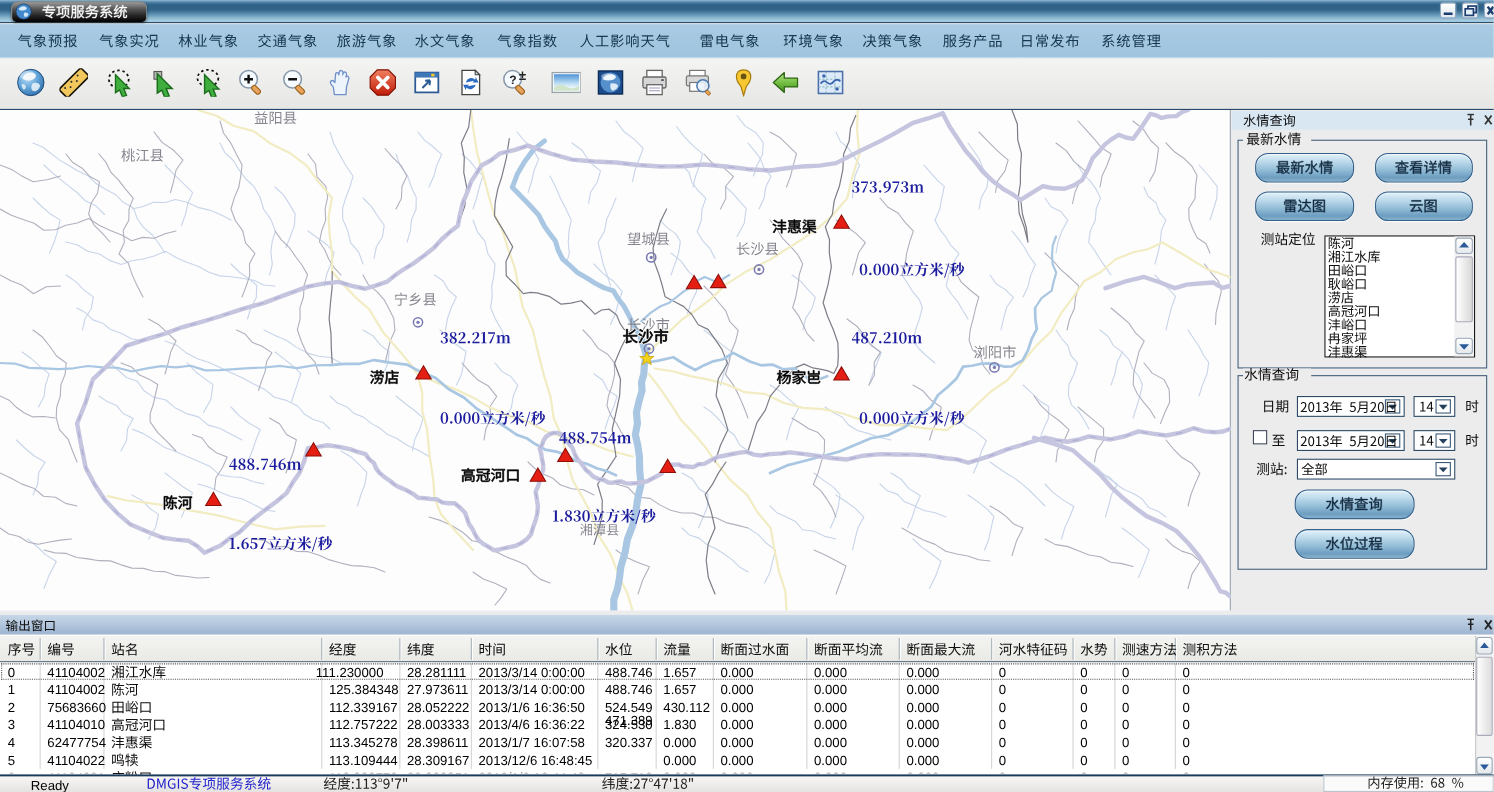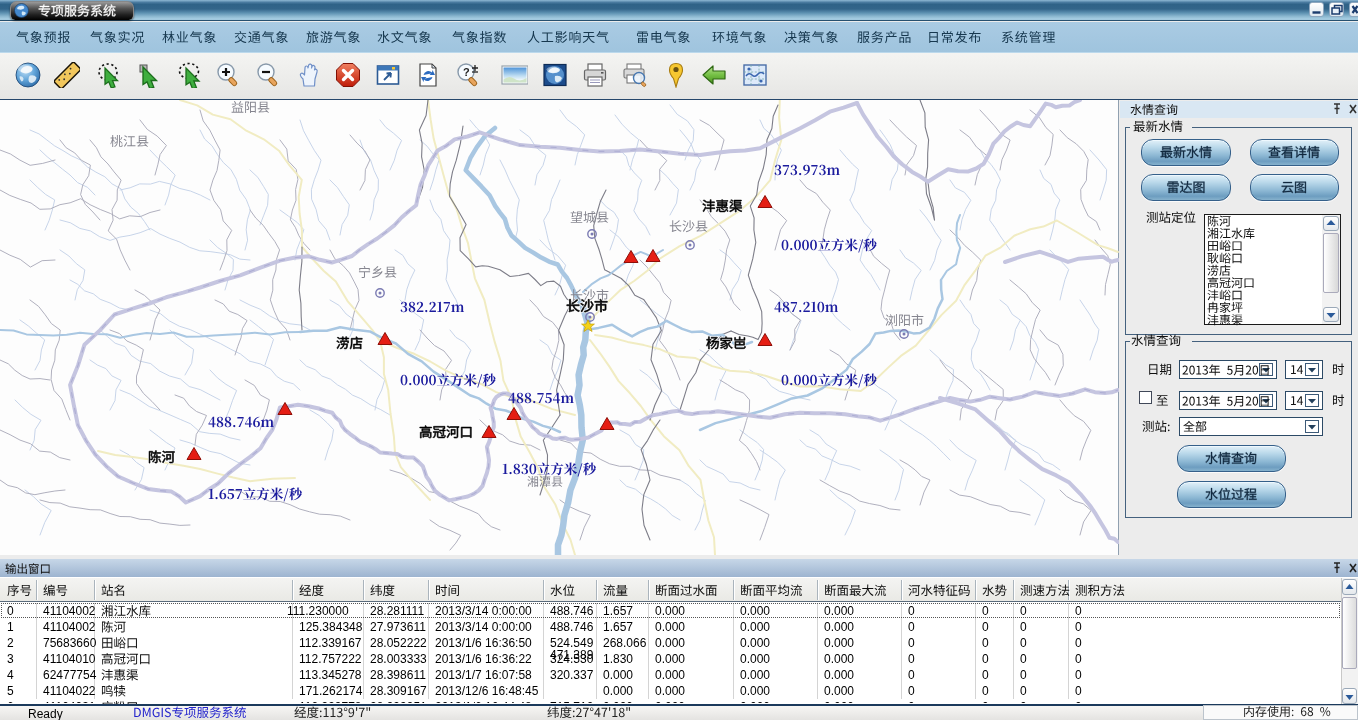--- a/index.html
+++ b/index.html
@@ -518,33 +518,33 @@
 <div class="rowtxt" style="left:908px;top:620px">0</div>
 <div class="rowtxt" style="left:982px;top:620px">0</div>
 <div class="rowtxt" style="left:1020px;top:620px">0</div>
 <div class="rowtxt" style="left:1075px;top:620px">0</div>
 <div class="rowtxt" style="left:7px;top:636px">2</div>
 <div class="rowtxt" style="left:43px;top:636px">75683660</div>
 <div class="rowtxt" style="left:299px;top:636px">112.339167</div>
 <div class="rowtxt" style="left:370px;top:636px">28.052222</div>
 <div class="rowtxt" style="left:435px;top:636px">2013/1/6 16:36:50</div>
 <div class="rowtxt" style="left:550px;top:636px">524.549</div>
-<div class="rowtxt" style="left:603px;top:636px">268.066</div>
+<div class="rowtxt" style="left:603px;top:636px">430.112</div>
 <div class="rowtxt" style="left:655px;top:636px">0.000</div>
 <div class="rowtxt" style="left:740px;top:636px">0.000</div>
 <div class="rowtxt" style="left:824px;top:636px">0.000</div>
 <div class="rowtxt" style="left:908px;top:636px">0</div>
 <div class="rowtxt" style="left:982px;top:636px">0</div>
 <div class="rowtxt" style="left:1020px;top:636px">0</div>
 <div class="rowtxt" style="left:1075px;top:636px">0</div>
 <div class="rowtxt" style="left:7px;top:652px">3</div>
 <div class="rowtxt" style="left:43px;top:652px">41104010</div>
 <div class="rowtxt" style="left:299px;top:652px">112.757222</div>
 <div class="rowtxt" style="left:370px;top:652px">28.003333</div>
-<div class="rowtxt" style="left:435px;top:652px">2013/1/6 16:36:22</div>
+<div class="rowtxt" style="left:435px;top:652px">2013/4/6 16:36:22</div>
 <div class="rowtxt" style="left:550px;top:652px">324.530</div>
 <div class="rowtxt" style="left:603px;top:652px">1.830</div>
 <div class="rowtxt" style="left:655px;top:652px">0.000</div>
 <div class="rowtxt" style="left:740px;top:652px">0.000</div>
 <div class="rowtxt" style="left:824px;top:652px">0.000</div>
 <div class="rowtxt" style="left:908px;top:652px">0</div>
 <div class="rowtxt" style="left:982px;top:652px">0</div>
 <div class="rowtxt" style="left:1020px;top:652px">0</div>
 <div class="rowtxt" style="left:1075px;top:652px">0</div>
 <div class="rowtxt" style="left:7px;top:668px">4</div>
@@ -556,21 +556,21 @@
 <div class="rowtxt" style="left:603px;top:668px">0.000</div>
 <div class="rowtxt" style="left:655px;top:668px">0.000</div>
 <div class="rowtxt" style="left:740px;top:668px">0.000</div>
 <div class="rowtxt" style="left:824px;top:668px">0.000</div>
 <div class="rowtxt" style="left:908px;top:668px">0</div>
 <div class="rowtxt" style="left:982px;top:668px">0</div>
 <div class="rowtxt" style="left:1020px;top:668px">0</div>
 <div class="rowtxt" style="left:1075px;top:668px">0</div>
 <div class="rowtxt" style="left:7px;top:684px">5</div>
 <div class="rowtxt" style="left:43px;top:684px">41104022</div>
-<div class="rowtxt" style="left:299px;top:684px">171.262174</div>
+<div class="rowtxt" style="left:299px;top:684px">113.109444</div>
 <div class="rowtxt" style="left:370px;top:684px">28.309167</div>
 <div class="rowtxt" style="left:435px;top:684px">2013/12/6 16:48:45</div>
 <div class="rowtxt" style="left:550px;top:648px">471.389</div>
 <div class="rowtxt" style="left:603px;top:684px">0.000</div>
 <div class="rowtxt" style="left:655px;top:684px">0.000</div>
 <div class="rowtxt" style="left:740px;top:684px">0.000</div>
 <div class="rowtxt" style="left:824px;top:684px">0.000</div>
 <div class="rowtxt" style="left:908px;top:684px">0</div>
 <div class="rowtxt" style="left:982px;top:684px">0</div>
 <div class="rowtxt" style="left:1020px;top:684px">0</div>

